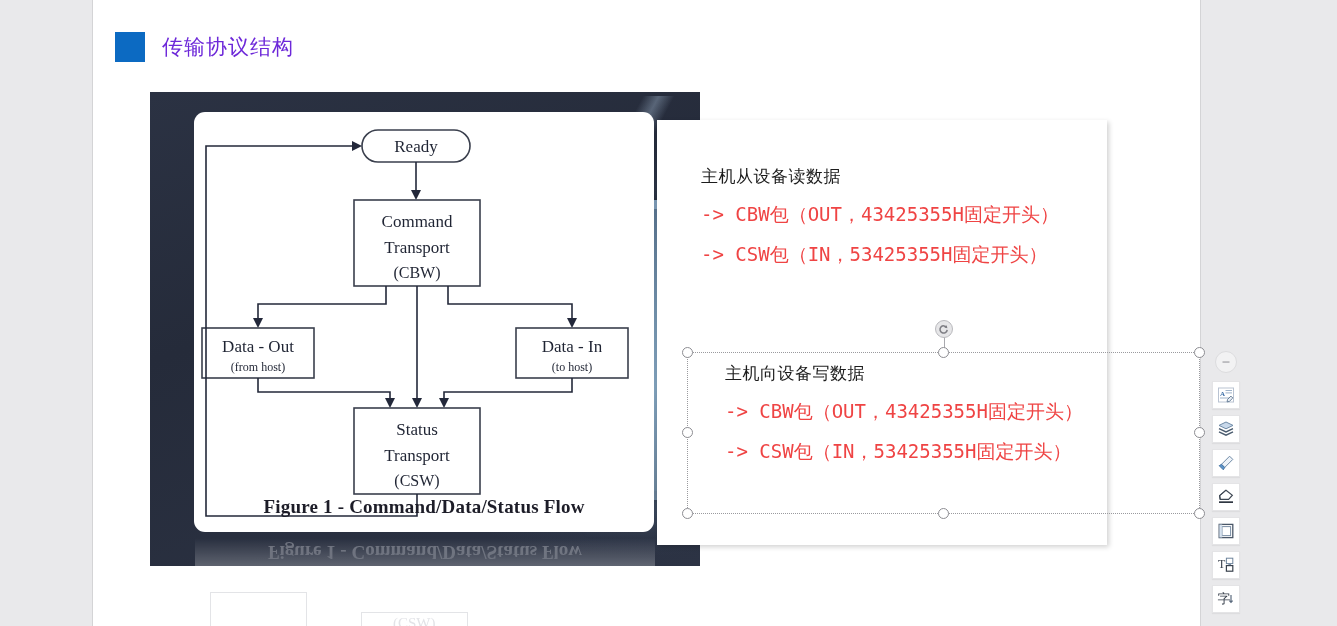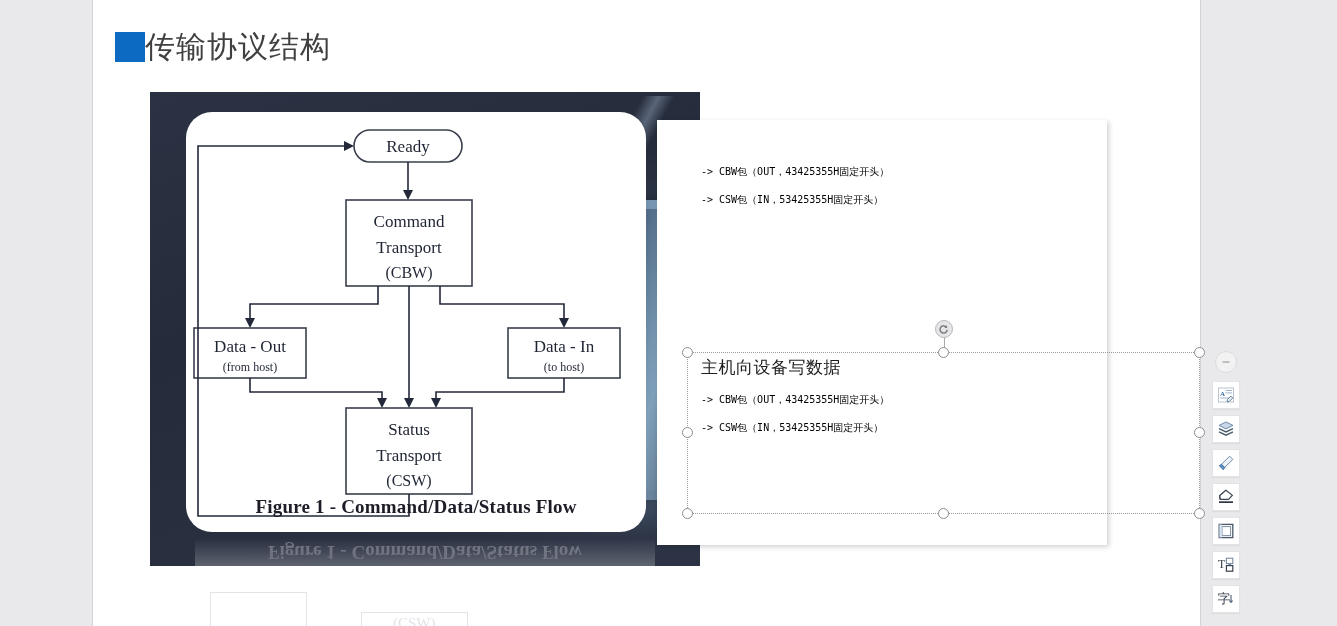--- a/index.html
+++ b/index.html
@@ -36,22 +36,23 @@
     align-items: center;
     height: 36px;
   }
   .title-bullet {
     width: 30px;
     height: 30px;
     background: #0c6ac2;
     flex: 0 0 auto;
   }
   .title-text {
-    font-size: 30px;
-    color: #404040;
+    margin-left: 17px;
+    font-size: 21px;
+    color: #6d28d9;
     letter-spacing: 1px;
     font-family: "DejaVu Sans", sans-serif;
     white-space: nowrap;
   }
 
   
   .picture {
     position: absolute;
     left: 57px;
     top: 92px;
@@ -98,26 +99,26 @@
     top: 404px;
     width: 118px;
     height: 40px;
     background: linear-gradient(180deg, rgba(120,150,180,.22), rgba(40,48,62,0));
     filter: blur(3px);
   }
 
   
   .figcard {
     position: absolute;
-    left: 36px;
+    left: 44px;
     top: 20px;
     width: 460px;
     height: 420px;
     background: #ffffff;
-    border-radius: 26px;
+    border-radius: 11px;
   }
   .figcaption {
     position: absolute;
     left: 0;
     right: 0;
     bottom: 14px;
     text-align: center;
     font-family: "Liberation Serif", serif;
     font-weight: bold;
     font-size: 19px;
@@ -178,22 +179,22 @@
   .blk-head {
     font-family: "DejaVu Sans", sans-serif;
     font-size: 17px;
     color: #1c1c1c;
     letter-spacing: .5px;
     margin-bottom: 14px;
     white-space: nowrap;
   }
   .blk-line {
     font-family: "DejaVu Sans Mono", monospace;
-    font-size: 10px;
-    color: #000000;
+    font-size: 19px;
+    color: #ef4444;
     margin-bottom: 14px;
     white-space: nowrap;
     letter-spacing: 0px;
   }
 
   
   .selframe {
     position: absolute;
     left: 687px;
     top: 352px;
@@ -345,25 +346,26 @@
       </div>
     </div>
 
     <div class="ghost" style="left:117px; top:592px; width:95px; height:60px;"></div>
     <div class="ghost" style="left:268px; top:612px; width:105px; height:55px;"></div>
     <div class="ghost-label" style="left:300px; top:615px;">(CSW)</div>
 
     <div class="textpanel">
 
       <div class="txtblock" style="top:45px;">
+        <div class="blk-head">主机从设备读数据</div>
         <div class="blk-line">-&gt; CBW包（OUT，43425355H固定开头）</div>
         <div class="blk-line">-&gt; CSW包（IN，53425355H固定开头）</div>
       </div>
 
-      <div class="txtblock" style="top:236px;">
+      <div class="txtblock" style="top:242px;margin-left:24px;">
         <div class="blk-head">主机向设备写数据</div>
         <div class="blk-line">-&gt; CBW包（OUT，43425355H固定开头）</div>
         <div class="blk-line">-&gt; CSW包（IN，53425355H固定开头）</div>
       </div>
 
     </div>
   </div>
 
   <div class="selframe">
     <div class="rot-stem"></div>

